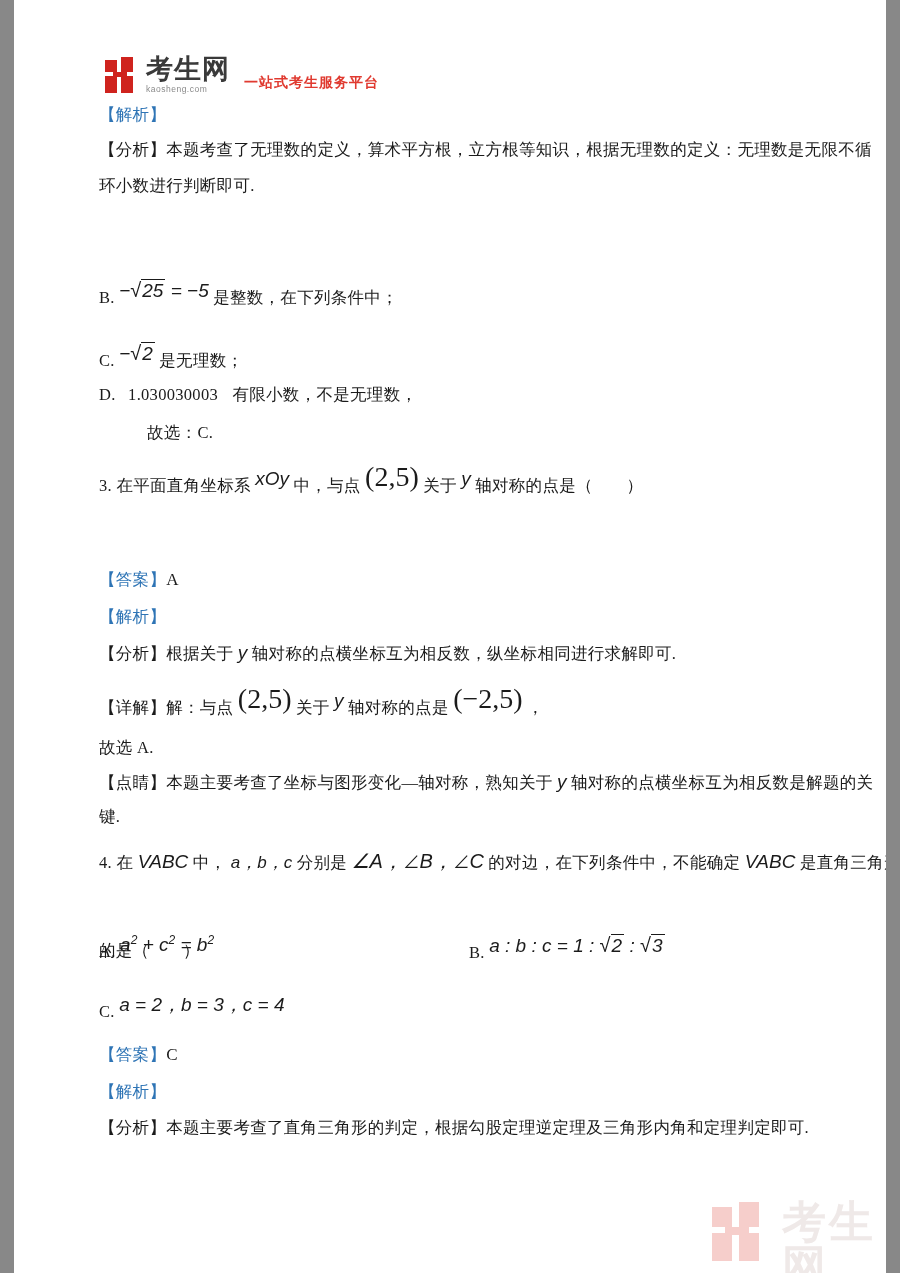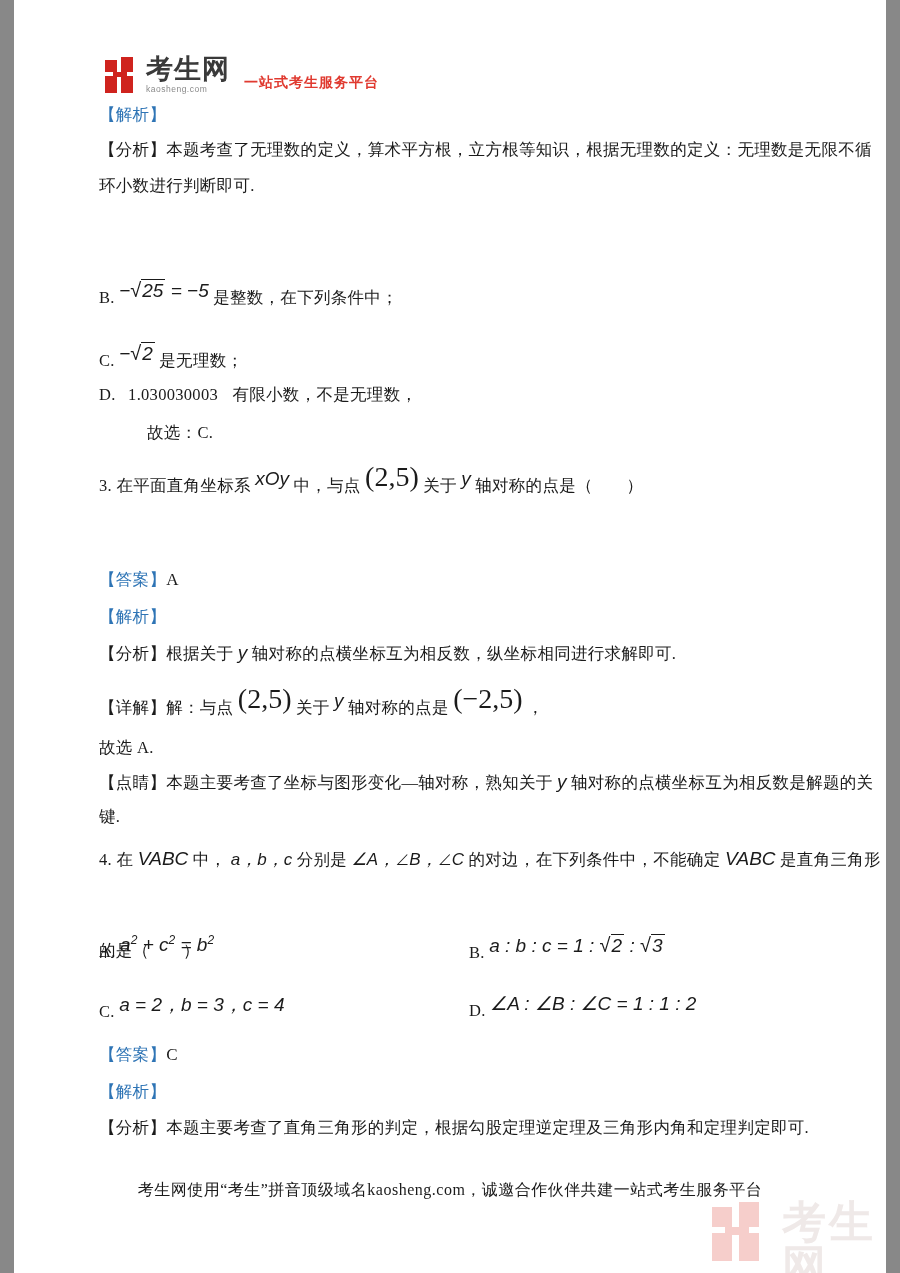--- a/index.html
+++ b/index.html
@@ -175,21 +175,21 @@
     <span>轴对称的点横坐标互为相反数是解题的关</span>
   </div>
   <div class="line" style="top:806px;">键.</div>
 
   <div class="line" style="top:848px;">
     <span>4. 在</span>
     <span class="m">VABC</span>
     <span>中，</span>
     <span class="m" style="font-size:17px;">a，b，c</span>
     <span>分别是</span>
-    <span class="m" style="font-size:17px;">∠A，∠B，∠C</span>
+    <span class="m" style="font-size:20px;">∠A，∠B，∠C</span>
     <span>的对边，在下列条件中，不能确定</span>
     <span class="m">VABC</span>
     <span>是直角三角形</span>
   </div>
   <div class="line" style="top:896px;margin-top:44px;">的是（　　）</div>
 
   <div class="line" style="top:940px; width:760px; height:45px;">
     <span>
       <span class="optlabel">A.</span>
       <span class="m raised"><span>a</span><sup>2</sup><span> + c</span><sup>2</sup><span> = b</span><sup>2</sup></span>
@@ -198,35 +198,30 @@
       <span class="optlabel">B.</span>
       <span class="m raised"><span>a : b : c = 1 : </span><span class="sqsign">√</span><span class="ov">2</span><span> : </span><span class="sqsign">√</span><span class="ov">3</span></span>
     </span>
   </div>
 
   <div class="line" style="top:998px; width:760px; height:45px;">
     <span>
       <span class="optlabel">C.</span>
       <span class="m raised">a = 2，b = 3，c = 4</span>
     </span>
-    <span class="q4D">
-      <span class="optlabel">D.</span>
-      <span class="m raised">∠A : ∠B : ∠C = 1 : 1 : 2</span>
-    </span>
   </div>
 
   <div class="line" style="top:1044px;">
     <span class="blue">【答案】</span><span style="font-family:'Liberation Serif',serif; font-size:17px;">C</span>
   </div>
 
   <div class="line blue" style="top:1081px;">【解析】</div>
 
   <div class="line" style="top:1117px;text-align:right;">【分析】本题主要考查了直角三角形的判定，根据勾股定理逆定理及三角形内角和定理判定即可.</div>
 
-  <div class="footer">考生网使用“考生”拼音顶级域名kaosheng.com，诚邀合作伙伴共建一站式考生服务平台</div>
 
   <div class="watermark">
     <span class="wm-icon">
       <span class="blk w1"></span>
         <span class="blk w2"></span>
         <span class="blk w3"></span>
         <span class="blk w4"></span>
         <span class="blk w5"></span>
     </span>
     <span class="wm-textcol">

